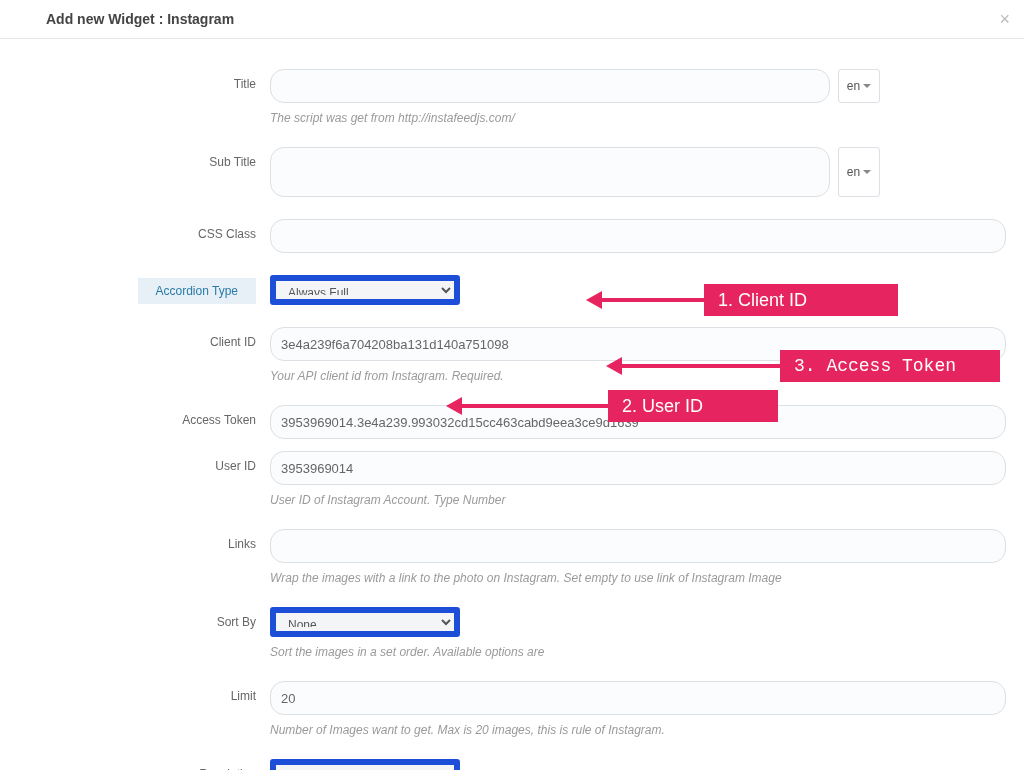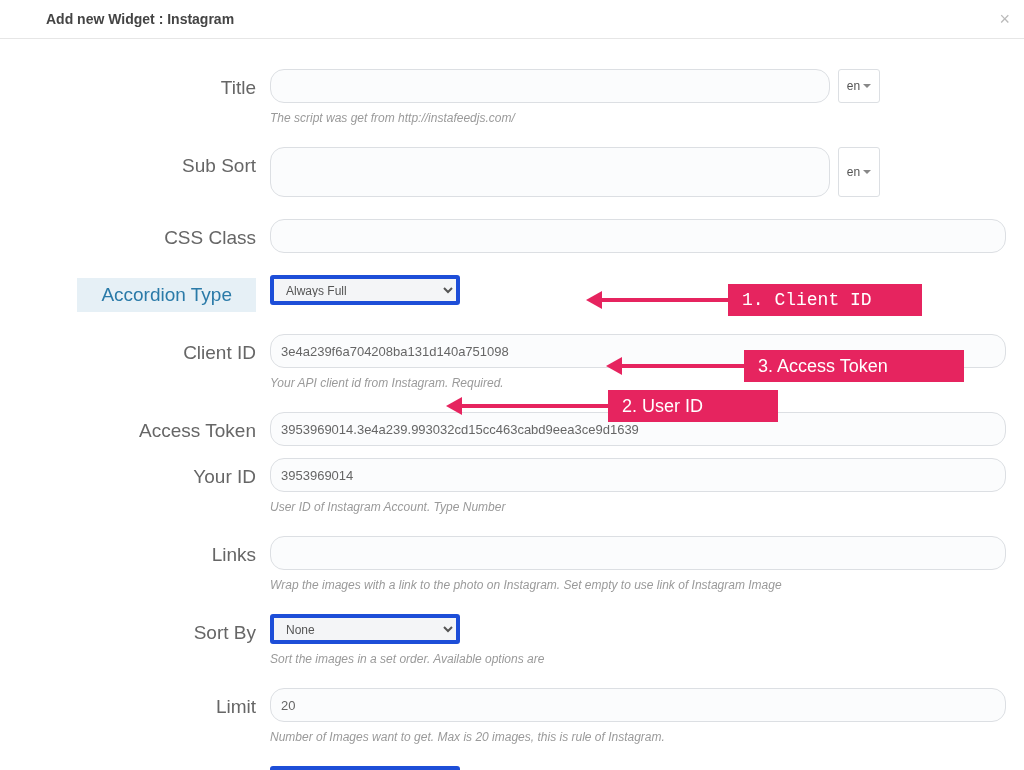--- a/index.html
+++ b/index.html
@@ -39,28 +39,28 @@
     display: flex;
     align-items: flex-start;
     margin-bottom: 22px;
   }
   .frow.tight { margin-bottom: 12px; }
   .flabel {
     width: 258px;
     padding-right: 14px;
     text-align: right;
     padding-top: 8px;
-    font-size: 19px;
+    font-size: 12px;
     color: #666;
   }
   .flabel.selected {
     background: #e6f0f6;
     color: #2a7aa8;
     display: inline-block;
-    padding: 6px 24px;
+    padding: 6px 18px;
     margin-left: auto;
   }
   .flabel-wrap {
     width: 258px;
     text-align: right;
     padding-right: 14px;
     padding-top: 3px;
   }
   .fbody {
     flex: 1;
@@ -81,21 +81,21 @@
     border-radius: 14px;
     background: #fbfcfd;
     padding: 6px 10px;
     font-size: 13px;
     color: #666;
     font-family: inherit;
   }
   textarea.text { height: 50px; resize: none; }
   select.sel {
     height: 30px;
-    border: 4px solid #1d4ed8;
+    border: 6px solid #1d4ed8;
     border-radius: 3px;
     background: #f4f5f7;
     padding: 4px 8px;
     font-size: 12px;
     color: #555;
     min-width: 190px;
   }
   .lang-btn {
     width: 42px;
     border: 1px solid #dcdfe3;
@@ -170,21 +170,21 @@
         <div class="lang-btn">
           <span>en</span>
           <span class="caret"></span>
         </div>
       </div>
       <div class="hint">The script was get from http://instafeedjs.com/</div>
     </div>
   </div>
 
   <div class="frow">
-    <div class="flabel">Sub Sort</div>
+    <div class="flabel">Sub Title</div>
     <div class="fbody">
       <div class="input-line">
         <textarea class="text" style="max-width: 560px;"></textarea>
         <div class="lang-btn">
           <span>en</span>
           <span class="caret"></span>
         </div>
       </div>
     </div>
   </div>
@@ -224,21 +224,21 @@
   <div class="frow tight">
     <div class="flabel">Access Token</div>
     <div class="fbody">
       <div class="input-line">
         <input class="text" value="3953969014.3e4a239.993032cd15cc463cabd9eea3ce9d1639" style="">
       </div>
     </div>
   </div>
 
   <div class="frow">
-    <div class="flabel">Your ID</div>
+    <div class="flabel">User ID</div>
     <div class="fbody">
       <div class="input-line">
         <input class="text" value="3953969014" style="">
       </div>
       <div class="hint">User ID of Instagram Account. Type Number</div>
     </div>
   </div>
 
   <div class="frow">
     <div class="flabel">Links</div>
@@ -280,19 +280,19 @@
           <option>thumbnail - 150x150</option>
         </select>
       </div>
 
     </div>
   </div>
 
 </div>
 
 <div class="arrow" style="left:600px; top:298px; width:130px;"></div>
-<div class="callout" style="left:728px; top:284px; width:194px;font-family:Liberation Mono, monospace;">1. Client ID</div>
+<div class="callout" style="left:704px; top:284px; width:194px;">1. Client ID</div>
 
 <div class="arrow" style="left:620px; top:364px; width:170px;"></div>
-<div class="callout" style="left:744px; top:350px; width:220px;">3. Access Token</div>
+<div class="callout" style="left:780px; top:350px; width:220px;font-family:Liberation Mono, monospace;">3. Access Token</div>
 
 <div class="arrow" style="left:460px; top:404px; width:150px;"></div>
 <div class="callout" style="left:608px; top:390px; width:170px;">2. User ID</div>
 
 </body></html>

